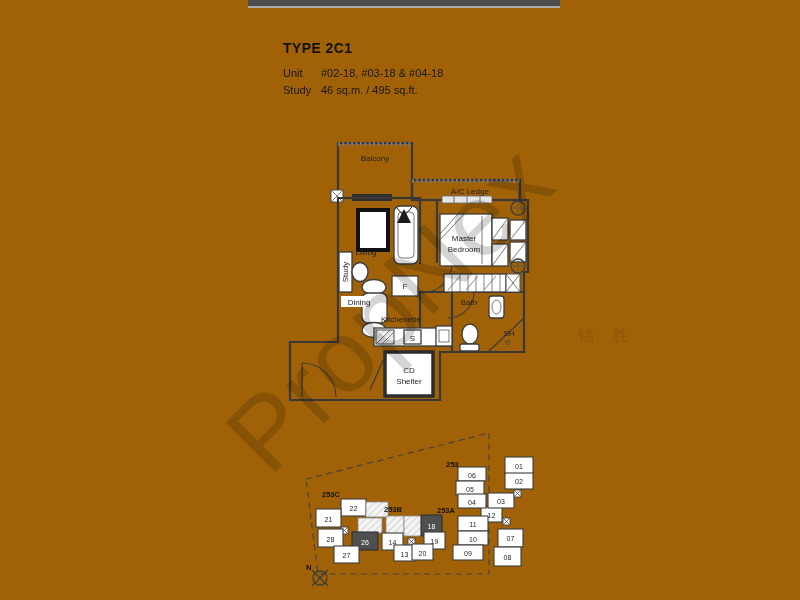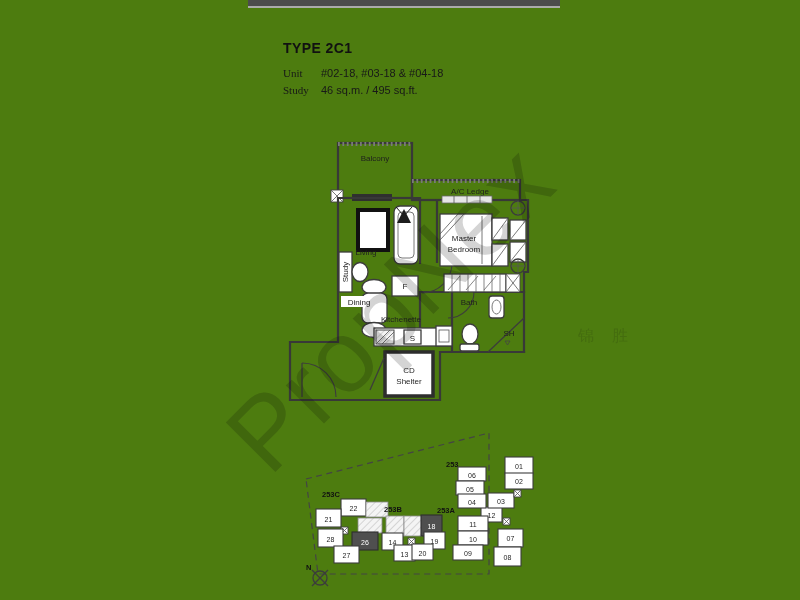--- a/index.html
+++ b/index.html
@@ -1,24 +1,24 @@
 <!DOCTYPE html>
 <html><head>
 <meta charset="utf-8">
 <style>
   html,body{margin:0;padding:0;background:#ffffff;}
-  .page{position:relative;width:800px;height:600px;background:#4d7c0f;overflow:hidden;
+  .page{position:relative;width:800px;height:600px;background:#a16207;overflow:hidden;
         font-family:"Liberation Sans",sans-serif;color:#1c1c1c;}
   .topbar{position:absolute;left:248px;top:0;width:312px;height:6px;background:#4c4c4c;
           border-bottom:2px solid #ababab;}
   .plan-header{position:absolute;left:283px;top:40px;z-index:5;}
   .plan-header h1{margin:0 0 9px 0;font-size:14px;font-weight:bold;letter-spacing:.4px;color:#111;}
   .meta{font-size:11px;line-height:17px;color:#181818;}
   .meta .row{display:flex;}
-  .meta .k{width:38px;flex:0 0 38px;font-family:Liberation Serif, serif;}
+  .meta .k{width:38px;flex:0 0 38px;}
   .meta .note{font-size:9px;margin-top:1px;color:#222;}
   .plansvg{position:absolute;left:0;top:0;z-index:1;}
   .wm{position:absolute;z-index:3;pointer-events:none;mix-blend-mode:multiply;}
   .wm-brand{left:140px;top:248px;width:500px;height:120px;line-height:120px;text-align:center;
             font-size:102px;color:#d4d4d4;transform:rotate(-45deg);letter-spacing:2px;}
   .wm-agent{left:198px;top:324px;font-size:21px;letter-spacing:34px;color:#dcdcdc;font-weight:500;}
   .wm-cjk{left:530px;top:326px;font-size:16px;letter-spacing:18px;color:#e0e0e0;margin-left:48px;}
   svg text{font-family:"Liberation Sans",sans-serif;fill:#1e1e1e;}
   .wall{fill:none;stroke:#383838;stroke-width:2.2;stroke-linecap:square;}
   .wallthin{fill:none;stroke:#3c3c3c;stroke-width:1.3;}

